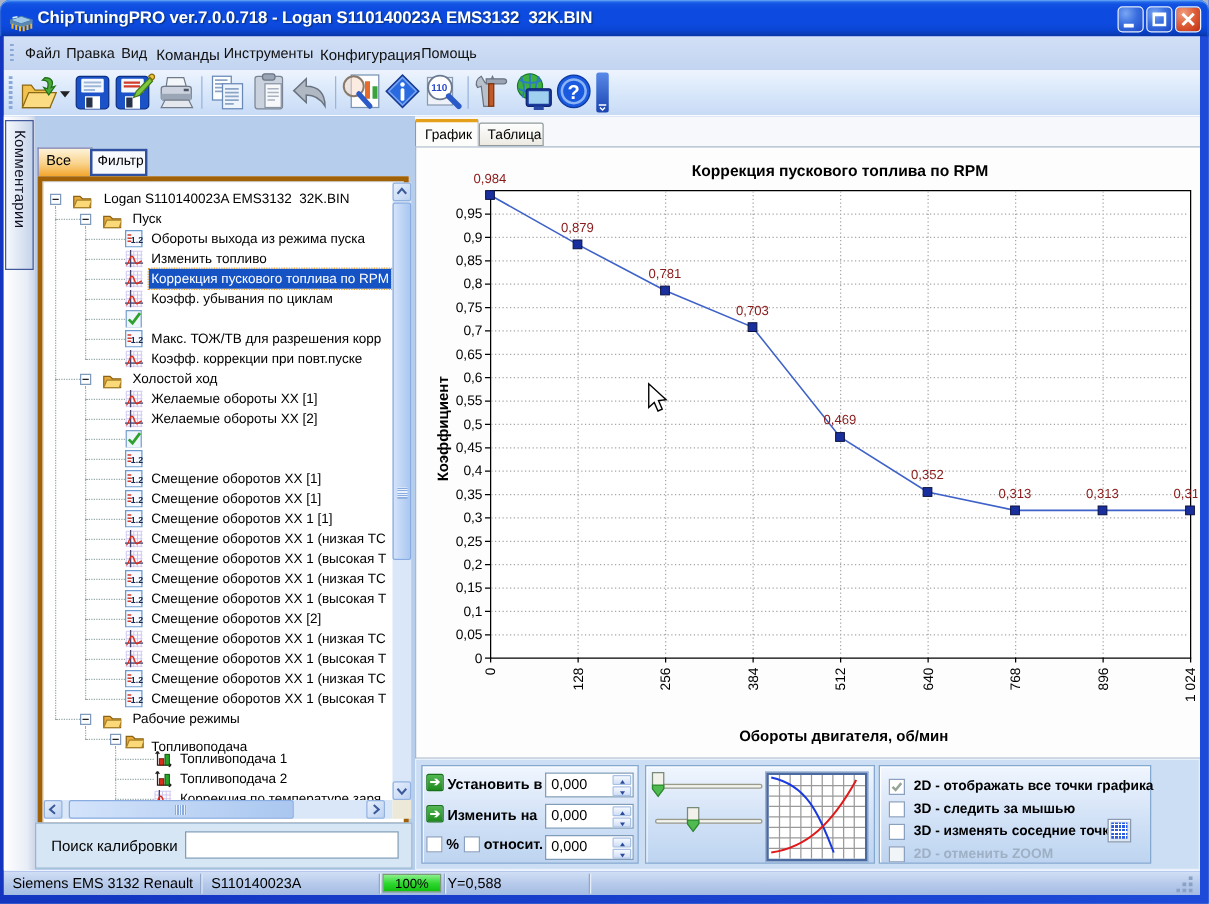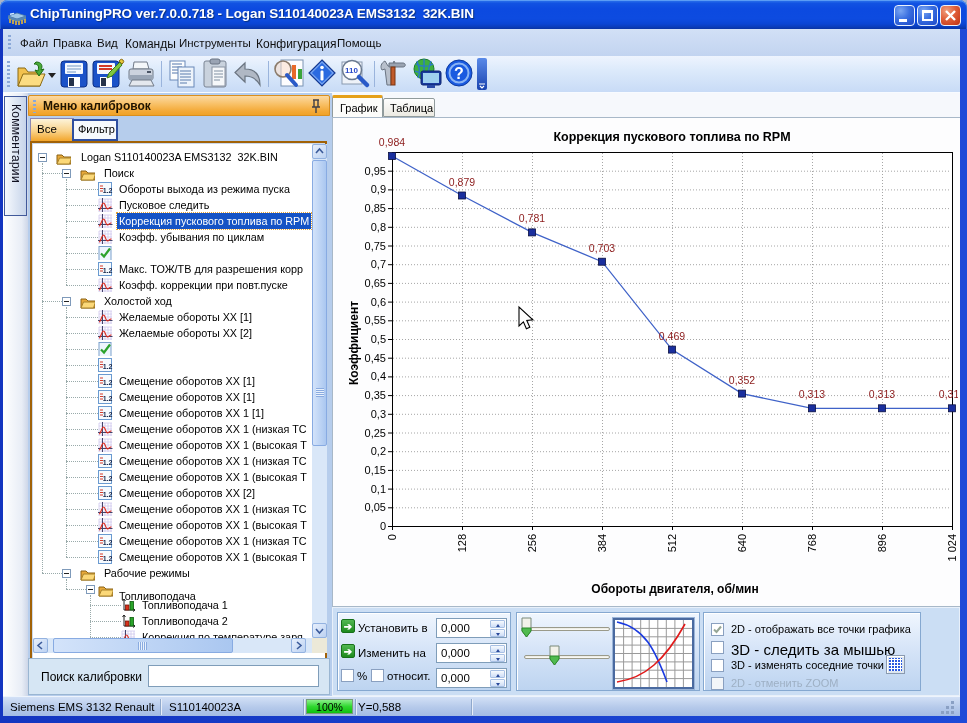--- a/index.html
+++ b/index.html
@@ -39,21 +39,21 @@
 #lpanel{position:absolute;left:28px;top:93px;width:304px;height:603px;background:#b6cdec;}
 #lphead{position:absolute;left:0px;top:2px;width:302px;height:21px;
  background:linear-gradient(180deg,#fcd9a2 0%,#f8bf63 45%,#f3a937 80%,#f0a227 100%);
  border:1px solid #d98f1e;border-radius:2px 2px 0 0;}
 #lphead b{position:absolute;left:14px;top:3px;font-size:12px;color:#201400;}
 
 .ltab{position:absolute;font-size:11.5px;color:#000;}
 #tab-vse{left:2px;top:25px;width:44px;height:23px;background:linear-gradient(180deg,#fdf4da 0%,#f9d289 55%,#f2a52b 100%);border:1px solid #8c86b0;border-bottom:none;}
 #tab-filtr{left:44px;top:26px;width:46px;height:22px;background:#f6f9fd;border:2px solid #2f4f9f;}
 
-#treebox{position:absolute;left:2px;top:48px;width:297px;height:521px;background:#fff;border:2px solid #a16207;box-shadow:inset 1px 1px 0 #cdd8e8;text-align:center;}
+#treebox{position:absolute;left:2px;top:48px;width:297px;height:521px;background:#fff;border:4px solid #a16207;box-shadow:inset 1px 1px 0 #cdd8e8;text-align:center;}
 #treeclip{position:absolute;left:2px;top:1px;width:278px;height:494px;overflow:hidden;background:#fff;}
 .trow{position:absolute;height:16px;line-height:16px;font-size:10.8px;white-space:pre;color:#000;}
 .tsel{background:#1553c5;color:#fff;outline:1px dotted #e8a432;padding:0 2px;}
 .ticon{position:absolute;width:15px;height:14px;}
 .minusbox{position:absolute;width:9px;height:9px;background:#fff;border:1px solid #7f9aba;}
 .minusbox:after{content:"";position:absolute;left:1px;top:3px;width:5px;height:1px;background:#222;}
 
 .sbtn{position:absolute;background:linear-gradient(135deg,#e7effc,#bcd2f2);border:1px solid #93b2e0;border-radius:2px;color:#3a5a9a;}
 .sthumb{position:absolute;background:linear-gradient(90deg,#d3e3fa,#aac7f0);border:1px solid #88abe2;border-radius:2px;}
 .strack{position:absolute;background:#d9e7f8;}
@@ -71,21 +71,21 @@
 .gbox{position:absolute;border:1px solid #85a8d0;background:linear-gradient(180deg,#f0f6fe 0%,#d7e5f8 45%,#bdd4f0 100%);box-shadow:inset 1px 1px 0 #fff;}
 .garr{position:absolute;width:14px;height:14px;background:linear-gradient(180deg,#52b852,#1e8a1e);border:1px solid #17701a;border-radius:2px;color:#fff;font-weight:bold;font-size:10px;line-height:13px;text-align:center;}
 .spin{position:absolute;width:71px;height:20px;background:#fff;border:1px solid #7f9db9;font-size:11.5px;}
 .spin i{font-style:normal;position:absolute;left:4px;top:3px;}
 .spinbtns{position:absolute;right:1px;top:1px;width:15px;height:16px;}
 .sb{position:absolute;left:0;width:15px;height:8px;background:linear-gradient(180deg,#f6fafe,#cfdef6);border:1px solid #a8c0e4;border-radius:1px;}
 .sb:after{content:"";position:absolute;left:4.5px;border-left:2.5px solid transparent;border-right:2.5px solid transparent;}
 .sbu:after{top:2.5px;border-bottom:3.5px solid #2a4a9a;}
 .sbd:after{top:2.5px;border-top:3.5px solid #2a4a9a;}
 .cb{position:absolute;width:13px;height:13px;background:#fff;border:1px solid #8aa0c0;}
-.lbl{position:absolute;font-size:11.5px;color:#000;white-space:pre;}
+.lbl{position:absolute;font-size:11.5px;color:#000;white-space:pre;font-weight:bold;}
 
 #statusbar{position:absolute;left:3px;top:696px;width:957px;height:20px;
  background:linear-gradient(180deg,#d2e0f6 0%,#b5c9ea 55%,#a3bbe4 100%);border-top:1px solid #eef4fc;}
 .ssep{position:absolute;top:2px;width:1px;height:16px;background:#8fa8cc;box-shadow:1px 0 0 #e8eef8;}
 .stxt{position:absolute;top:4px;font-size:11.5px;color:#000;}
 #grn{position:absolute;left:306px;top:2px;width:47px;height:15px;border:1px solid #7a9a7a;
  background:linear-gradient(180deg,#8af08a 0%,#30d830 50%,#10c010 100%);text-align:center;font-size:10.5px;line-height:14px;}
 </style></head>
 <body>
 <div id="frame"></div>
@@ -232,27 +232,20 @@
       <stop offset="1" stop-color="#1a44b0"></stop>
 </linearGradient>
 <path d="M479 28 h6 M480 30 l2 2 l2 -2" stroke="#fff" stroke-width="1.2" fill="none"></path>
 </svg>
 <div id="mainbg"></div>
 <div id="cstrip"></div>
 <div id="ctab">
     <span>Комментарии</span>
   </div>
 <div id="lpanel">
-<div id="lphead">
-      <div class="grip" style="left:4px;top:4px;height:13px"></div>
-      <b>Меню калибровок</b>
-<svg class="abs" style="left:280px;top:3px" width="14" height="15">
-        <path d="M4 1 h6 M5 1 v7 M9 1 v7 M3 8 h8 M7 8 v6" stroke="#404048" stroke-width="1.4" fill="none"></path>
-      </svg>
-</div>
 <div class="ltab" id="tab-vse">
       <span style="position:absolute;left:6px;top:4px">Все</span>
     </div>
 <div class="ltab" id="tab-filtr">
       <span style="position:absolute;left:4px;top:2px;font-size:11px">Фильтр</span>
     </div>
 <div id="treebox">
 <div id="treeclip">
 <div class="abs" style="left:8px;top:19px;width:1px;height:410px;border-left:1px dotted #9aa;"></div>
 <div class="abs" style="left:32px;top:35px;width:1px;height:106px;border-left:1px dotted #9aa;"></div>
@@ -264,35 +257,35 @@
           <path d="M1 4 L6 4 L8 6 L15 6 L15 13 L1 13 Z" fill="#e8a93a" stroke="#8a6314"></path>
           <path d="M1 13 L3.5 7 L15.5 7 L13.5 13 Z" fill="#fbd878" stroke="#a8822a"></path>
         </svg>
 <div class="trow" style="left:47px;top:5px">Logan S110140023A EMS3132  32K.BIN</div>
 <div class="abs" style="left:8px;top:29px;width:20px;height:1px;border-top:1px dotted #9aa;"></div>
 <div class="minusbox" style="left:28px;top:25px"></div>
 <svg class="ticon" style="left:46px;top:23px" width="16" height="14">
           <path d="M1 4 L6 4 L8 6 L15 6 L15 13 L1 13 Z" fill="#e8a93a" stroke="#8a6314"></path>
           <path d="M1 13 L3.5 7 L15.5 7 L13.5 13 Z" fill="#fbd878" stroke="#a8822a"></path>
         </svg>
-<div class="trow" style="left:70px;top:21px">Поиск</div>
+<div class="trow" style="left:70px;top:21px">Пуск</div>
 <div class="abs" style="left:32px;top:45px;width:32px;height:1px;border-top:1px dotted #9aa;"></div>
 <svg class="ticon" style="left:64px;top:38px" width="14" height="14">
           <rect x="0.5" y="0.5" width="13" height="13" fill="#f6fafe" stroke="#6a9ad0"></rect>
           <path d="M2 4 h3 M2 6.5 h3 M2 9 h3" stroke="#d23a2a" stroke-width="1.2"></path>
           <text x="4.7" y="10.5" font-size="7" font-weight="bold" fill="#15254a" font-family="Liberation Sans">1.2</text>
         </svg>
 <div class="trow" style="left:85px;top:37px">Обороты выхода из режима пуска</div>
 <div class="abs" style="left:32px;top:61px;width:32px;height:1px;border-top:1px dotted #9aa;"></div>
 <svg class="ticon" style="left:64px;top:54px" width="15" height="15">
           <path d="M1 1h13M1 4h13M1 7h13M1 10h13M1 13h13M1 1v13M4 1v13M7 1v13M10 1v13M13 1v13" stroke="#cfc6ee" stroke-width="0.8" fill="none"></path>
           <path d="M4.5 0 V14 M0 10.5 H14.5" stroke="#44446a" stroke-width="1"></path>
           <path d="M1 12 C3 12 3.5 5 5.5 5 C7.5 5 7.5 11 9.5 11 C11 11 11.5 8.5 13.5 9" stroke="#e02a1a" stroke-width="1.1" fill="none"></path>
         </svg>
-<div class="trow" style="left:85px;top:53px">Пусковое следить</div>
+<div class="trow" style="left:85px;top:53px">Изменить топливо</div>
 <div class="abs" style="left:32px;top:77px;width:32px;height:1px;border-top:1px dotted #9aa;"></div>
 <svg class="ticon" style="left:64px;top:70px" width="15" height="15">
           <path d="M1 1h13M1 4h13M1 7h13M1 10h13M1 13h13M1 1v13M4 1v13M7 1v13M10 1v13M13 1v13" stroke="#cfc6ee" stroke-width="0.8" fill="none"></path>
           <path d="M4.5 0 V14 M0 10.5 H14.5" stroke="#44446a" stroke-width="1"></path>
           <path d="M1 12 C3 12 3.5 5 5.5 5 C7.5 5 7.5 11 9.5 11 C11 11 11.5 8.5 13.5 9" stroke="#e02a1a" stroke-width="1.1" fill="none"></path>
         </svg>
 <div class="trow tsel" style="left:83px;top:69px">Коррекция пускового топлива по RPM</div>
 <div class="abs" style="left:32px;top:93px;width:32px;height:1px;border-top:1px dotted #9aa;"></div>
 <svg class="ticon" style="left:64px;top:86px" width="15" height="15">
           <path d="M1 1h13M1 4h13M1 7h13M1 10h13M1 13h13M1 1v13M4 1v13M7 1v13M10 1v13M13 1v13" stroke="#cfc6ee" stroke-width="0.8" fill="none"></path>
@@ -610,21 +603,21 @@
       <path d="M8.6 0 V67 M17.1 0 V67 M25.7 0 V67 M34.2 0 V67 M42.8 0 V67 M51.3 0 V67 M59.9 0 V67 M68.4 0 V67 M0 8.4 H77 M0 16.8 H77 M0 25.1 H77 M0 33.5 H77 M0 41.9 H77 M0 50.2 H77 M0 58.6 H77" stroke="#9a9a9a" stroke-width="1" fill="none"></path>
       <path d="M2 2 C30 8 40 30 52 62" fill="none" stroke="#1a3ae0" stroke-width="1.6"></path>
       <path d="M2 62 C30 58 50 40 70 4" fill="none" stroke="#e01a1a" stroke-width="1.6"></path>
     </svg>
     <div class="gbox" style="left:371px;top:519px;width:218px;height:79px"></div>
 <div class="cb" style="left:379px;top:530px;background:#fff;"><svg width="11" height="11">
         <path d="M2 5.5 L4.5 8 L9 2.5" stroke="#96a696" stroke-width="2" fill="none"></path>
       </svg></div>
 <div class="lbl" style="left:399px;top:530px;color:#000;font-size:11px">2D - отображать все точки графика</div>
 <div class="cb" style="left:379px;top:548px;background:#fff;"></div>
-<div class="lbl" style="left:399px;top:548px;color:#000;font-size:15px">3D - следить за мышью</div>
+<div class="lbl" style="left:399px;top:548px;color:#000;font-size:11px">3D - следить за мышью</div>
 <div class="cb" style="left:379px;top:566px;background:#fff;"></div>
 <div class="lbl" style="left:399px;top:566px;color:#000;font-size:11px">3D - изменять соседние точки</div>
 <div class="cb" style="left:379px;top:584px;background:#f2f5f8;"></div>
 <div class="lbl" style="left:399px;top:584px;color:#9eb0c4;font-size:11px">2D - отменить ZOOM</div>
 <div style="position:absolute;left:554px;top:562px;width:19px;height:19px;background:#dde6f0;border:1px solid #8a9ab0;box-shadow:inset 1px 1px 0 #fff">
       <div style="position:absolute;left:2px;top:2px;width:13px;height:13px;background:#2a5ae0;background-image:repeating-linear-gradient(90deg,transparent 0 2px,#fff 2px 3px),repeating-linear-gradient(0deg,transparent 0 2px,#fff 2px 3px);"></div>
     </div>
 </div>
 <div id="statusbar">
 <div class="stxt" style="left:7px">Siemens EMS 3132 Renault</div>

